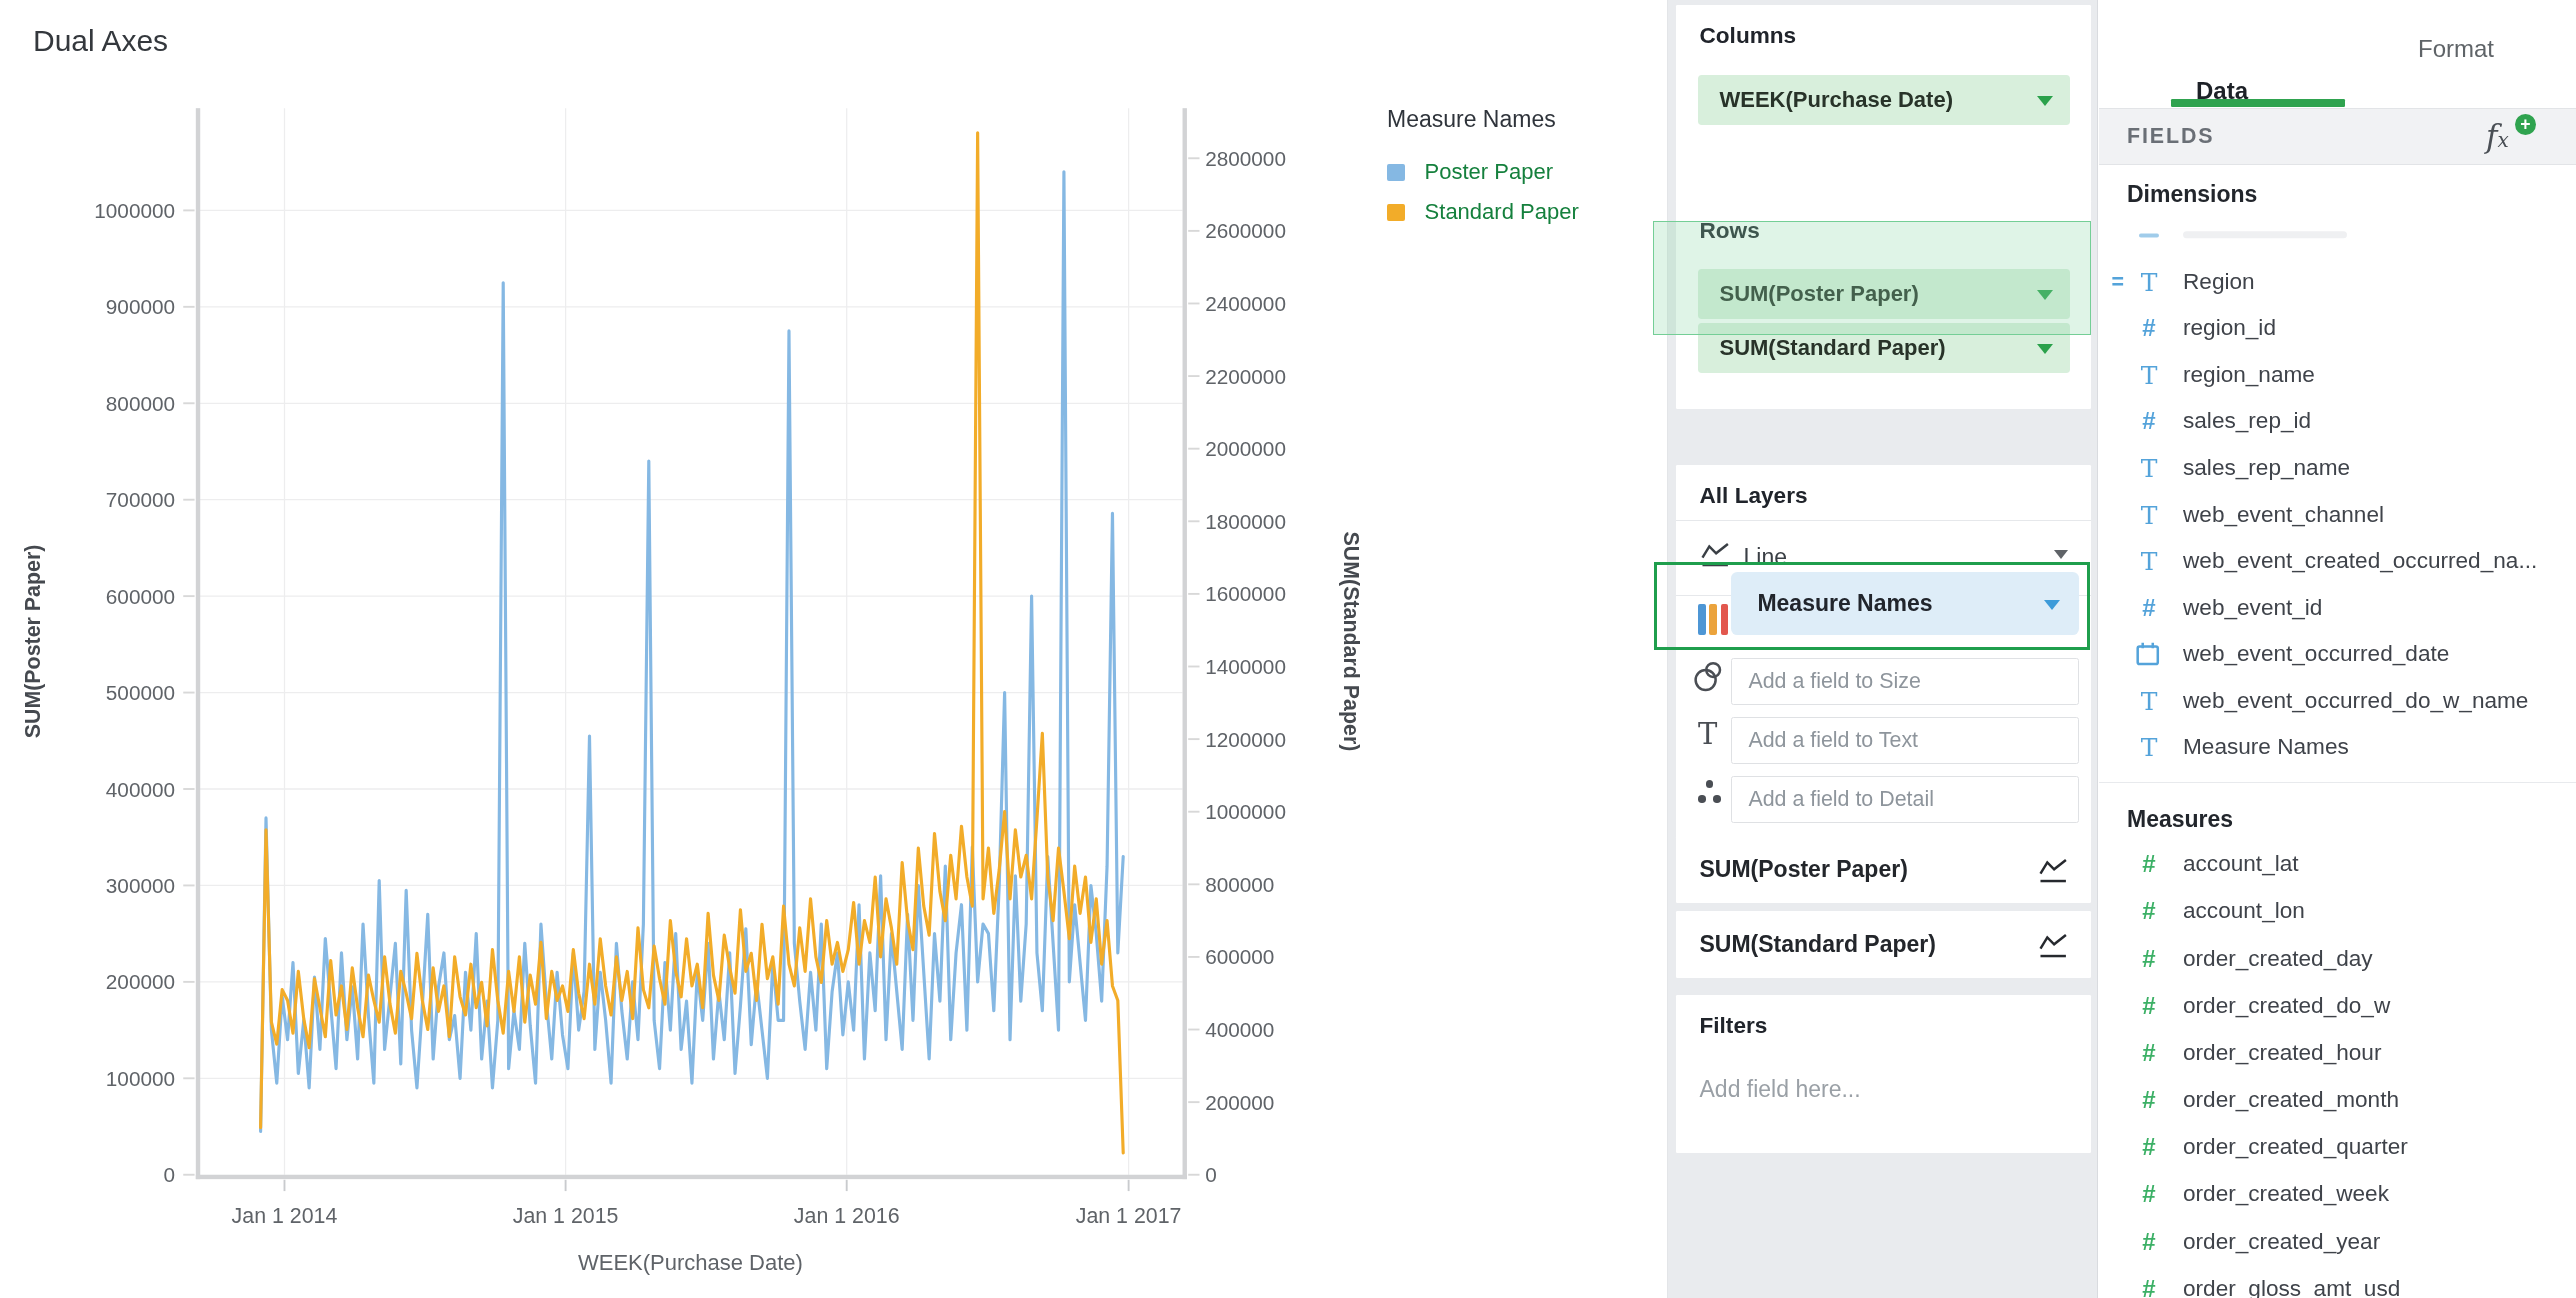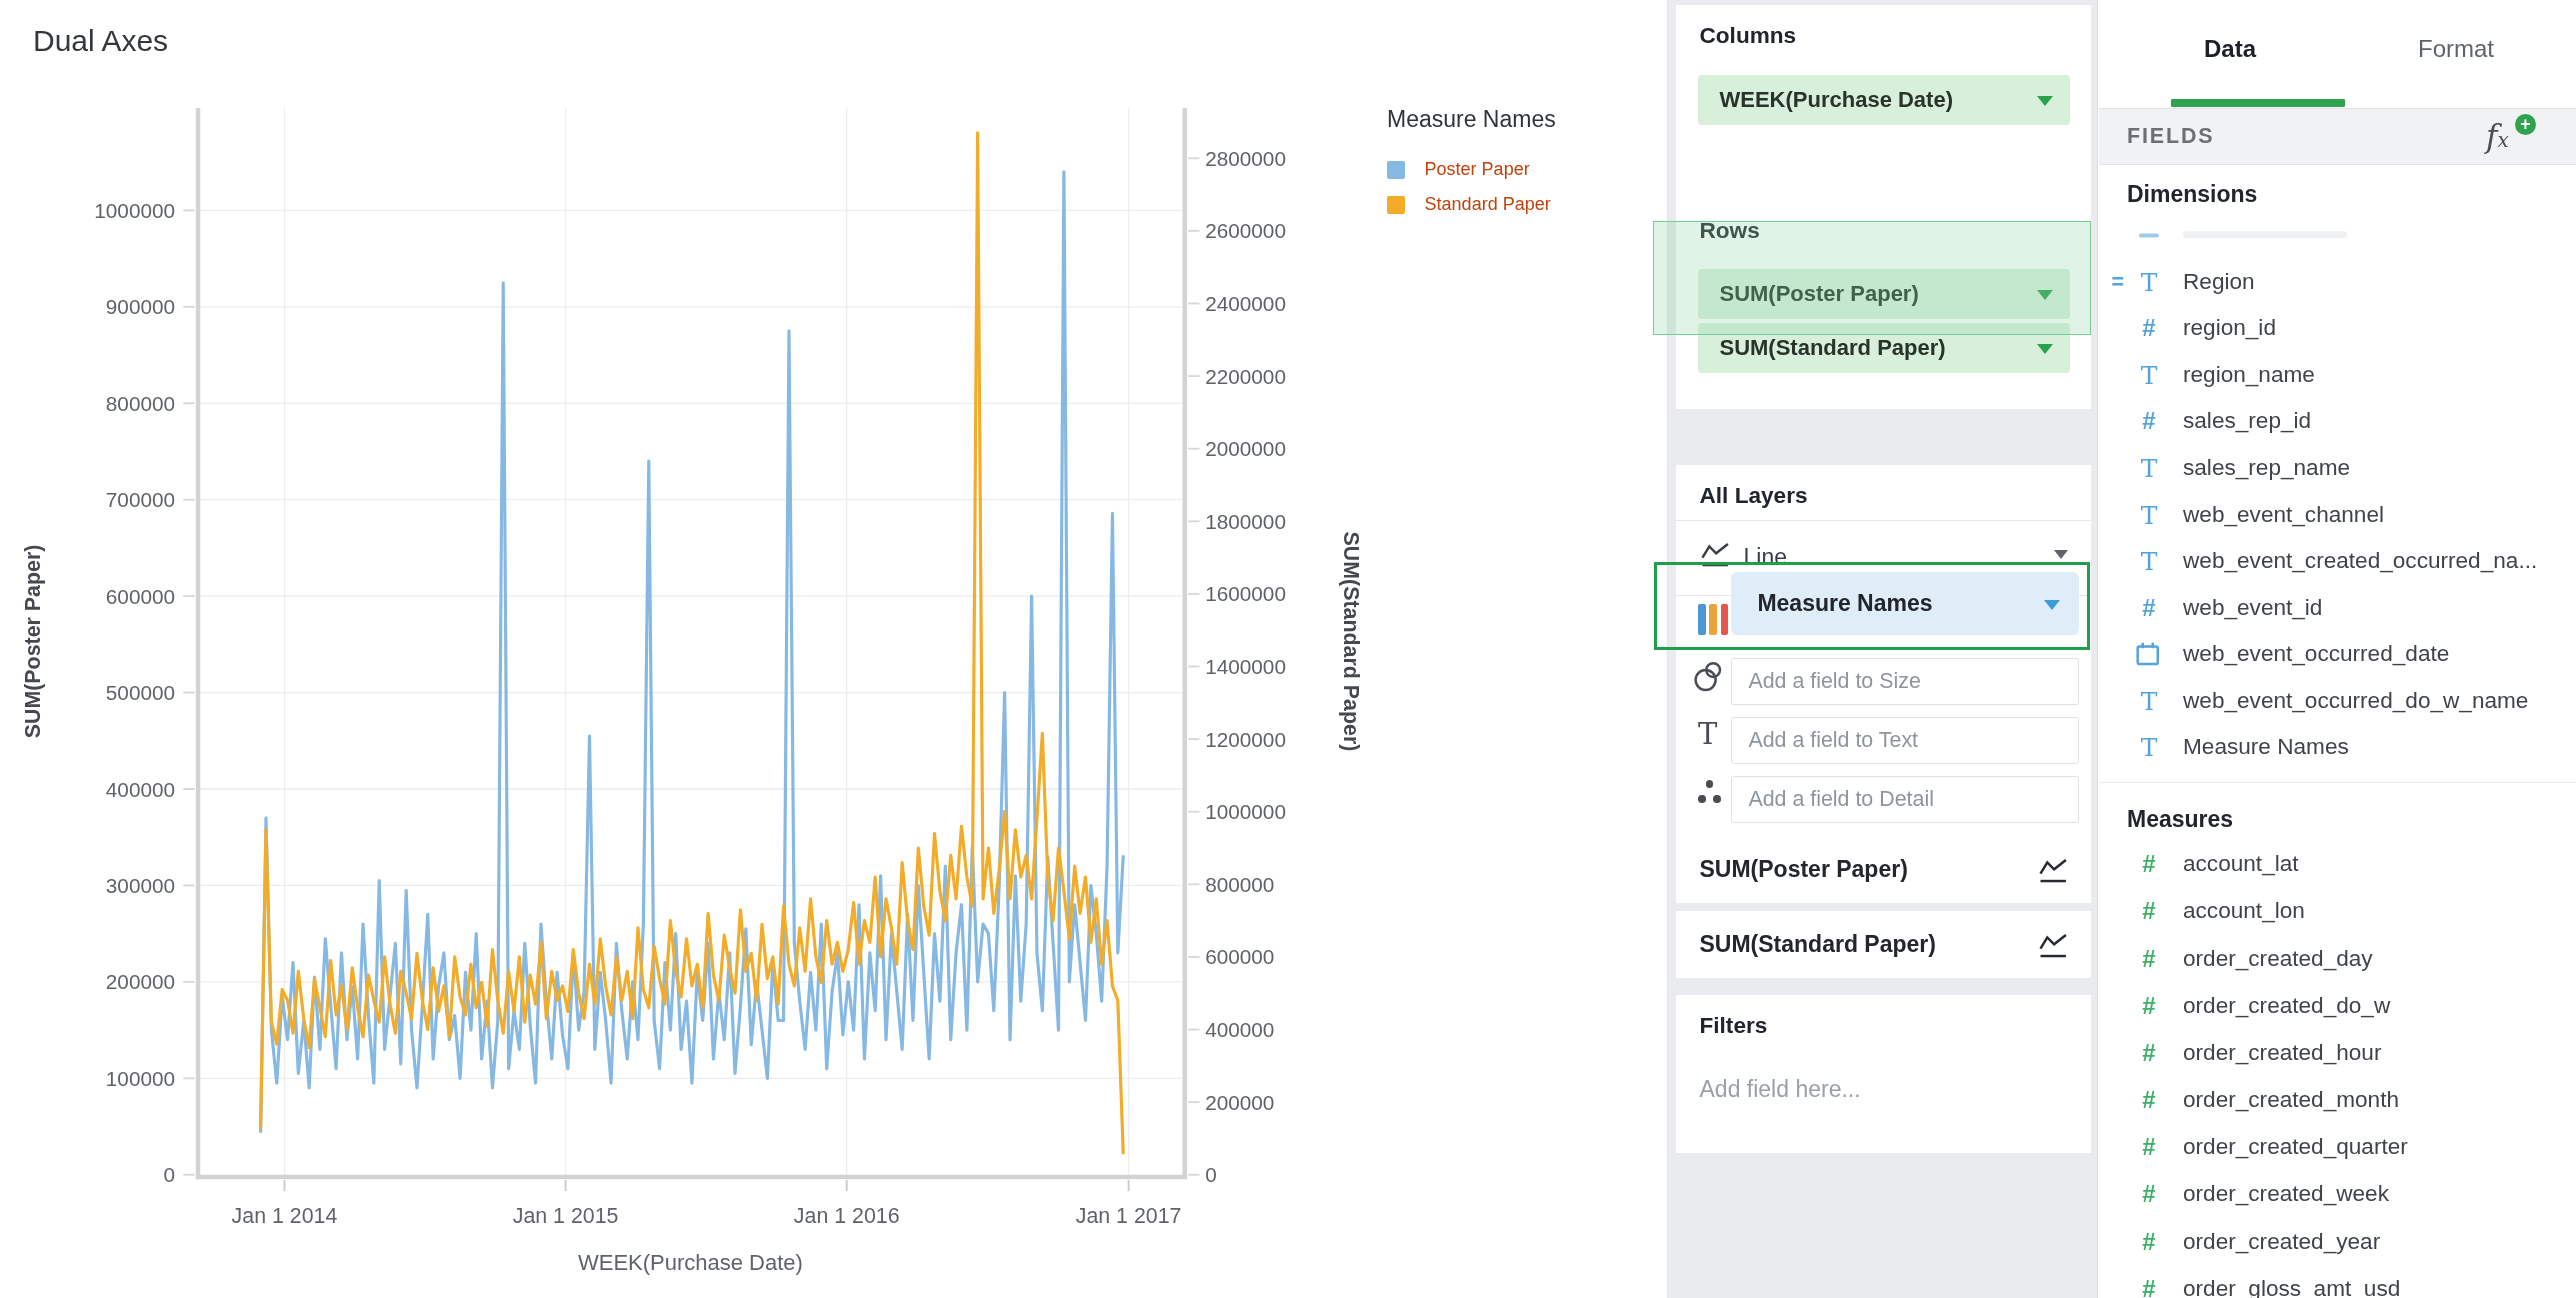--- a/index.html
+++ b/index.html
@@ -9,21 +9,21 @@
 
   
   .page-title { position:absolute; left:33px; top:24px; font-size:30px; font-weight:500; color:#34383d; }
   #chart { position:absolute; left:0; top:0; }
   #chart text { font-family:"Liberation Sans", sans-serif; }
 
   .legend { position:absolute; left:1387px; top:106px; width:264px; }
   .legend-title { font-size:23px; color:#2f343b; margin-bottom:26.4px; }
   .legend-item { display:flex; align-items:center; margin-bottom:14px; }
   .legend-swatch { width:17.6px; height:17.6px; border-radius:1.9px; margin-right:20px; flex:none; }
-  .legend-label { font-size:18px; color:#c2410c; }
+  .legend-label { font-size:22px; color:#15803d; }
 
   
   .shelf-panel { position:absolute; left:1667px; top:0; width:431px; height:1298px;
                  background:#e9ebee; border-left:1.3px solid #e3e5e8; border-right:1.3px solid #d9dbdf; }
   .card { position:absolute; left:7.5px; width:415px; background:#ffffff; border-radius:1.3px; }
   .card-header { position:absolute; left:24px; top:17.6px; font-size:22.6px; font-weight:bold; color:#20242b; }
   .pill-green { position:absolute; left:22.6px; width:372px; height:50px; background:#d8efdc; border-radius:3.8px; }
   .pill-label { position:absolute; left:21.4px; top:0; line-height:50px; font-size:22px; font-weight:bold; color:#283329; white-space:nowrap; }
   .caret { position:absolute; width:0; height:0; border-left:8.8px solid transparent; border-right:8.8px solid transparent; }
   .caret-green { right:17.6px; top:21px; border-top:10.7px solid #2aa14b; }
@@ -275,21 +275,21 @@
   <input class="field-input" style="top: 717px;" readonly="" placeholder="Add a field to Text">
 
   <div class="detail-icon">
     <i style="left:7.5px; top:1.3px;"></i>
     <i style="left:0;    top:16.4px;"></i>
     <i style="left:15px; top:16.4px;"></i>
   </div>
   <input class="field-input" style="top: 776px;" readonly="" placeholder="Add a field to Detail">
 
   <div class="fields-panel">
-    <div class="tab active" style="left:12px;">Data</div>
+    <div class="tab active" style="left:4px;margin-top:42px;">Data</div>
     <div class="tab inactive" style="left:238px;">Format</div>
     <div class="tab-underline"></div>
 
     <div class="fields-band">
       <div class="fields-band-label">FIELDS</div>
       <div class="fx-wrap">
         <span class="fx-f">f<span style="font-size:20px;">x</span></span>
         <span class="fx-badge">+</span>
       </div>
     </div>

